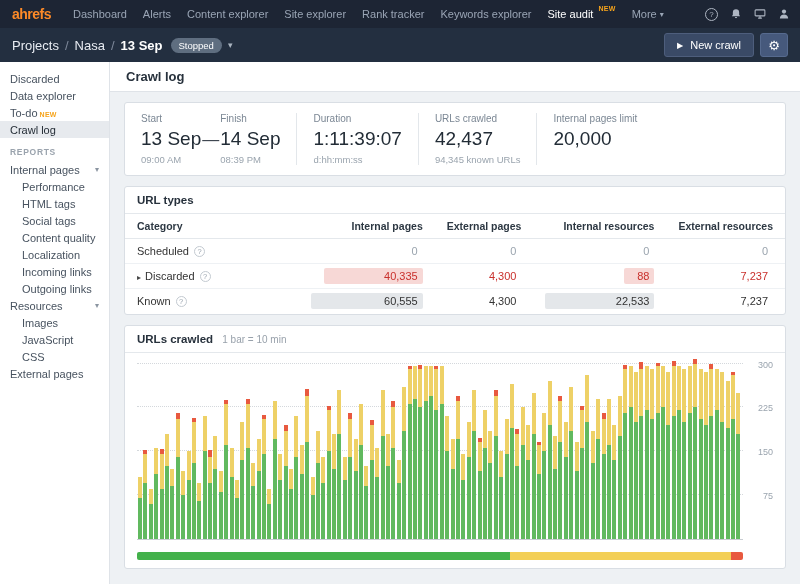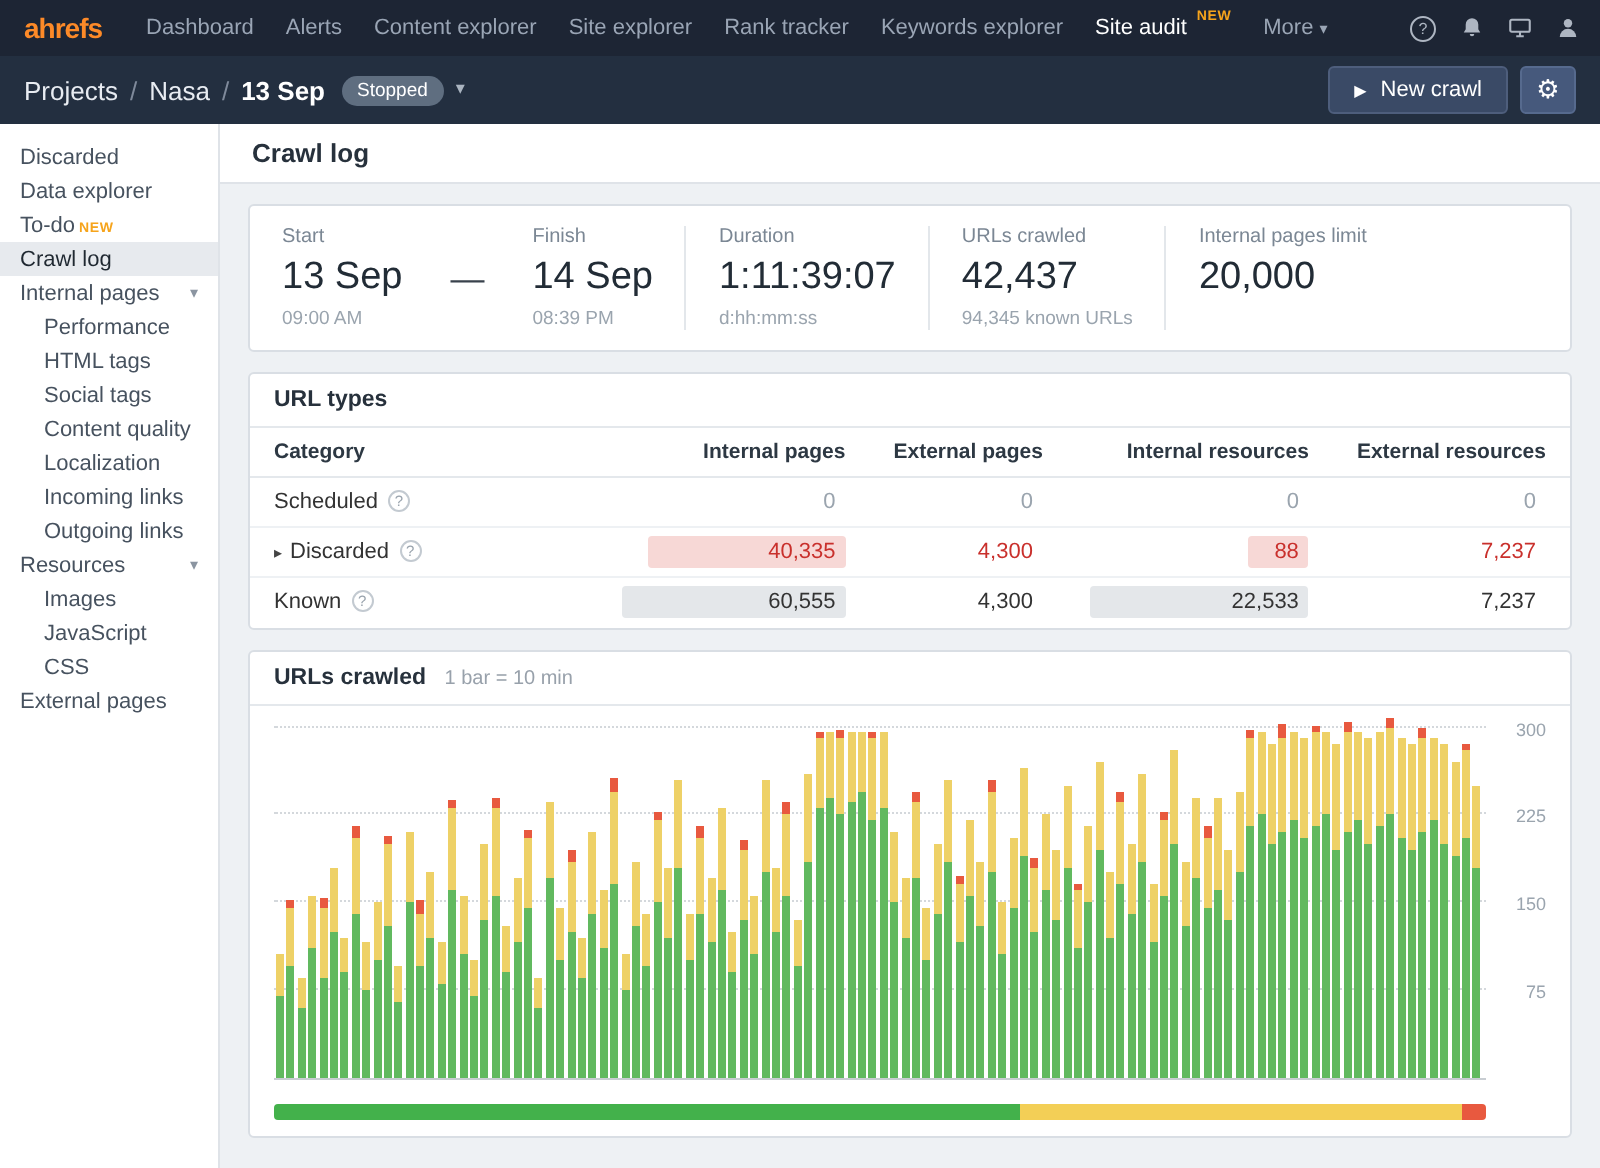--- a/index.html
+++ b/index.html
@@ -44,21 +44,21 @@
   .main-header{height:30px;background:#fff;border-bottom:1px solid #dfe3e8;display:flex;align-items:center;padding:0 16px;font-weight:bold;font-size:13px;color:#27313c;flex-shrink:0}
   .content{flex:1;padding:10px 14px;overflow:hidden}
 
   .card{background:#fff;border:1px solid #d9dee4;border-radius:3px;margin-bottom:10px}
   .card-header{padding:7px 12px;border-bottom:1px solid #e4e8ec;font-weight:bold;font-size:11.5px;color:#27313c}
   .chart-sub{font-weight:normal;color:#98a1ab;font-size:10px;margin-left:6px}
 
   
   .stats-card{display:flex;align-items:stretch;padding:10px 16px;gap:16px}
   .stat-divider{width:1px;background:#e3e7eb}
-  .stat-group{display:flex;gap:24px}
+  .stat-group{display:flex;gap:1px}
   .stat-label{font-size:10px;color:#7b8794;margin-bottom:4px;white-space:nowrap}
   .stat-value{font-size:19px;color:#222c36;white-space:nowrap}
   .stat-sub{font-size:9.5px;color:#9aa4ae;margin-top:4px;white-space:nowrap}
   .stat-dash{font-size:17px;color:#39424c;padding-top:17px}
 
   
   table{width:100%;border-collapse:collapse;font-size:11px}
   th{padding:6px 12px;border-bottom:1px solid #e4e8ec;font-size:10.5px;color:#2d3843;text-align:right;font-weight:bold;white-space:nowrap}
   th:first-child{text-align:left;width:31%}
   td{padding:3px 12px;border-bottom:1px solid #eef1f4;text-align:right;height:25px;white-space:nowrap}
@@ -171,20 +171,21 @@
         <div class="sb-item">
           <span>Data explorer</span>
         </div>
         <div class="sb-item">
           <span>To-do</span>
           <span class="new-badge">NEW</span>
         </div>
         <div class="sb-item active">
           <span>Crawl log</span>
         </div>
+        <div class="sb-header">REPORTS</div>
         <div class="sb-item">
           <span>Internal pages</span>
           <span class="sb-caret">▾</span>
         </div>
         <div class="sb-item indent">
           <span>Performance</span>
         </div>
         <div class="sb-item indent">
           <span>HTML tags</span>
         </div>

